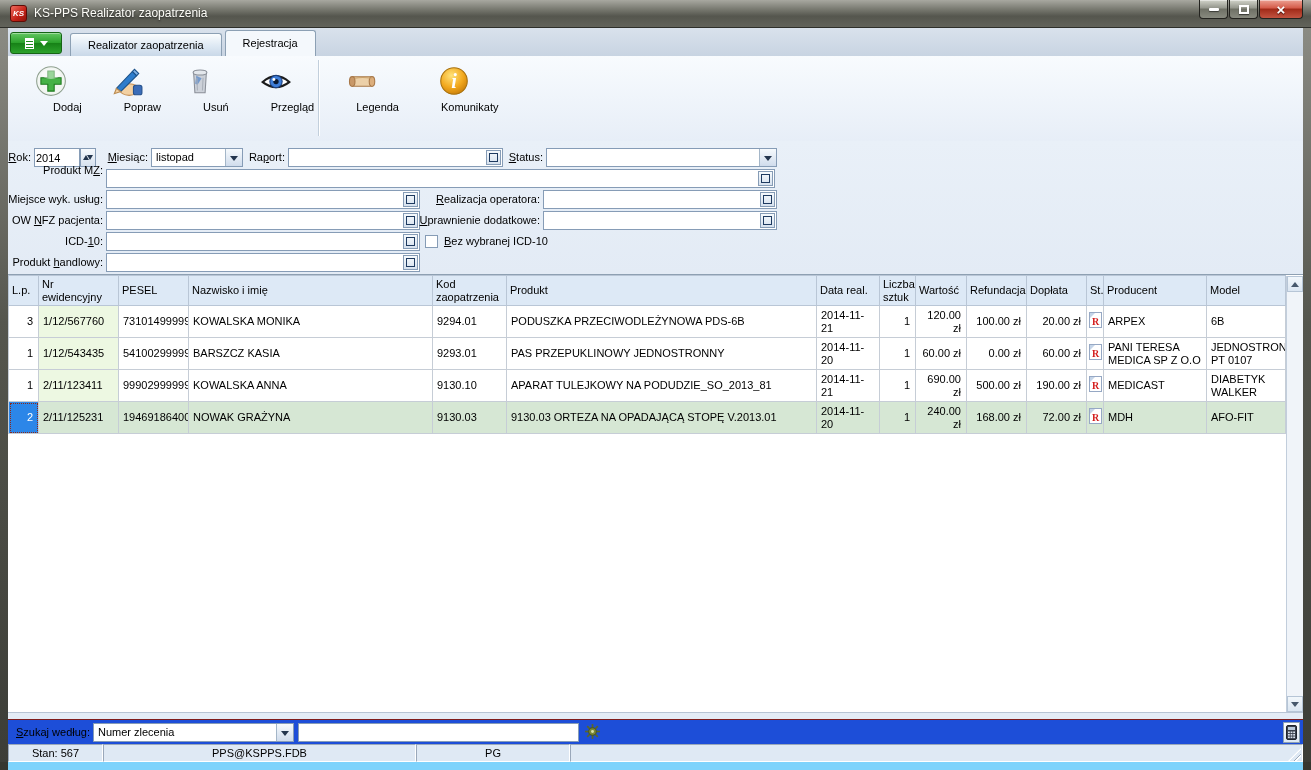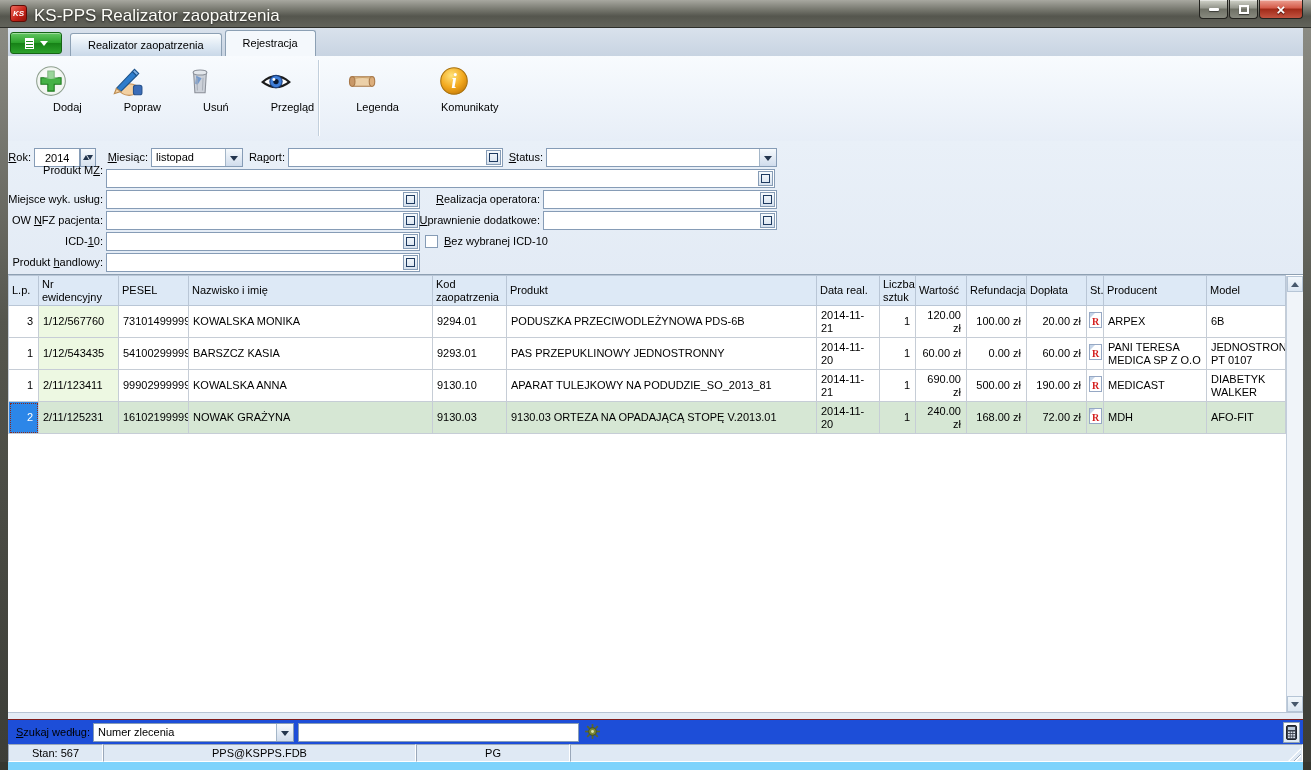--- a/index.html
+++ b/index.html
@@ -5,21 +5,21 @@
   html,body{margin:0;padding:0;background:#222;}
   *{box-sizing:border-box;}
   .window{position:relative;width:1311px;height:770px;font-family:"Liberation Sans",sans-serif;font-size:11px;color:#000;overflow:hidden;background:#4a4b44;}
   
   .titlebar{position:absolute;left:0;top:0;width:1311px;height:28px;
     background:linear-gradient(180deg,#a8a8a0 0%,#77786f 35%,#55564e 60%,#62635a 100%);
     border-bottom:1px solid #2e2f2a;}
   .titlebar .ksicon{position:absolute;left:10px;top:5px;width:17px;height:17px;border-radius:3px;
     background:linear-gradient(135deg,#ef6c5f,#c22015 60%,#8f140c);border:1px solid #5e0c06;
     color:#fff;font-size:8px;font-weight:bold;font-style:italic;display:flex;align-items:center;justify-content:center;}
-  .titlebar .wtitle{position:absolute;left:34px;top:6px;color:#fdfdf8;font-size:17px;text-shadow:0 1px 2px #222;}
+  .titlebar .wtitle{position:absolute;left:34px;top:6px;color:#fdfdf8;font-size:12px;text-shadow:0 1px 2px #222;}
   .winbtns{position:absolute;right:8px;top:0;display:flex;gap:1px;}
   .wbtn{width:29px;height:19px;border:1px solid #23231f;border-top:none;border-radius:0 0 4px 4px;
     background:linear-gradient(#d2d4ca 0%,#93958b 45%,#6e7065 50%,#888a7f);
     display:flex;align-items:center;justify-content:center;box-shadow:inset 0 1px 0 rgba(255,255,255,.45);}
   .wbtn.close{width:44px;background:linear-gradient(#eda193 0%,#d45a48 45%,#a12a18 50%,#c25340);}
   .g-min{width:10px;height:3px;background:#fff;border-radius:1px;box-shadow:0 1px 1px rgba(0,0,0,.5);}
   .g-res{width:10px;height:9px;border:2px solid #fff;box-shadow:0 1px 1px rgba(0,0,0,.5);}
   .g-close{color:#fff;font-weight:bold;font-size:15px;line-height:15px;text-shadow:0 1px 1px #42100a;}
   .border-l{position:absolute;left:0;top:28px;width:8px;height:734px;background:linear-gradient(180deg,#8b8b83,#55564e 40%,#3c3d37);}
   .border-r{position:absolute;right:0;top:28px;width:8px;height:734px;background:linear-gradient(180deg,#8b8b83,#55564e 40%,#3c3d37);}
@@ -42,21 +42,21 @@
   .toolbar{position:absolute;left:0;top:28px;width:100%;height:85px;
     background:linear-gradient(#f8fbfe,#e7eef7);display:flex;align-items:flex-start;padding:6px 0 0 8px;}
   .tbtn{display:flex;flex-direction:column;align-items:center;padding:2px 5px;}
   .tbtn svg{width:34px;height:34px;}
   .tbtn .tlbl{margin-top:3px;margin-left:32px;}
   .tbsep{position:absolute;left:310px;top:4px;height:76px;width:1px;background:#c2cfdc;box-shadow:1px 0 0 #fff;}
   
   .filters{position:absolute;left:0;top:113px;width:100%;height:133px;background:linear-gradient(#e9f0f8,#e3ebf5);}
   .flabel{position:absolute;height:19px;line-height:19px;text-align:right;white-space:nowrap;}
   .ffield{position:absolute;height:19px;display:flex;background:#fff;border:1px solid #869cb6;}
-  .ffield input{flex:1;min-width:0;border:0;outline:0;padding:0 10px;background:transparent;font:11px "Liberation Sans",sans-serif;}
+  .ffield input{flex:1;min-width:0;border:0;outline:0;padding:0 1px;background:transparent;font:11px "Liberation Sans",sans-serif;}
   .sqbtn{width:15px;height:15px;margin:1px;background:linear-gradient(#f6fafd,#d6e1ee);border:1px solid #869cb6;
     display:flex;align-items:center;justify-content:center;flex:none;}
   .sqbtn::after{content:"";width:7px;height:7px;border:1px solid #1e3a60;}
   .fdrop{position:absolute;height:19px;display:flex;align-items:stretch;background:#fff;border:1px solid #869cb6;}
   .fdrop .val{flex:1;padding:0 4px;line-height:17px;overflow:hidden;white-space:nowrap;}
   .ddbtn{width:17px;background:linear-gradient(#f6fafd,#d0dcec);border-left:1px solid #a4b6c8;
     display:flex;align-items:center;justify-content:center;flex:none;}
   .ddcaret{width:0;height:0;border:4px solid transparent;border-top:5px solid #24364e;margin-top:5px;}
   .spinbtn{position:absolute;width:16px;height:19px;background:linear-gradient(#f6fafd,#d6e1ee);border:1px solid #869cb6;}
   .sp-up{position:absolute;left:2px;top:3px;width:0;height:0;border:3px solid transparent;border-bottom:5px solid #24364e;}
@@ -347,21 +347,21 @@
               <td class="num">690.00 zł</td>
               <td class="num">500.00 zł</td>
               <td class="num">190.00 zł</td>
               <td class="st"><span class="ricon"><b>R</b></span></td>
               <td>MEDICAST</td>
               <td>DIABETYK WALKER</td>
             </tr>
             <tr style="background: rgb(214, 231, 212);">
               <td class="num selcell" style="background: rgb(44, 134, 232);">2</td>
               <td>2/11/125231</td>
-              <td>16102199999</td>
+              <td>19469186400</td>
               <td>NOWAK GRAŻYNA</td>
               <td>9130.03</td>
               <td>9130.03 ORTEZA NA OPADAJĄCĄ STOPĘ V.2013.01</td>
               <td>2014-11-20</td>
               <td class="num">1</td>
               <td class="num">240.00 zł</td>
               <td class="num">168.00 zł</td>
               <td class="num">72.00 zł</td>
               <td class="st"><span class="ricon"><b>R</b></span></td>
               <td>MDH</td>

